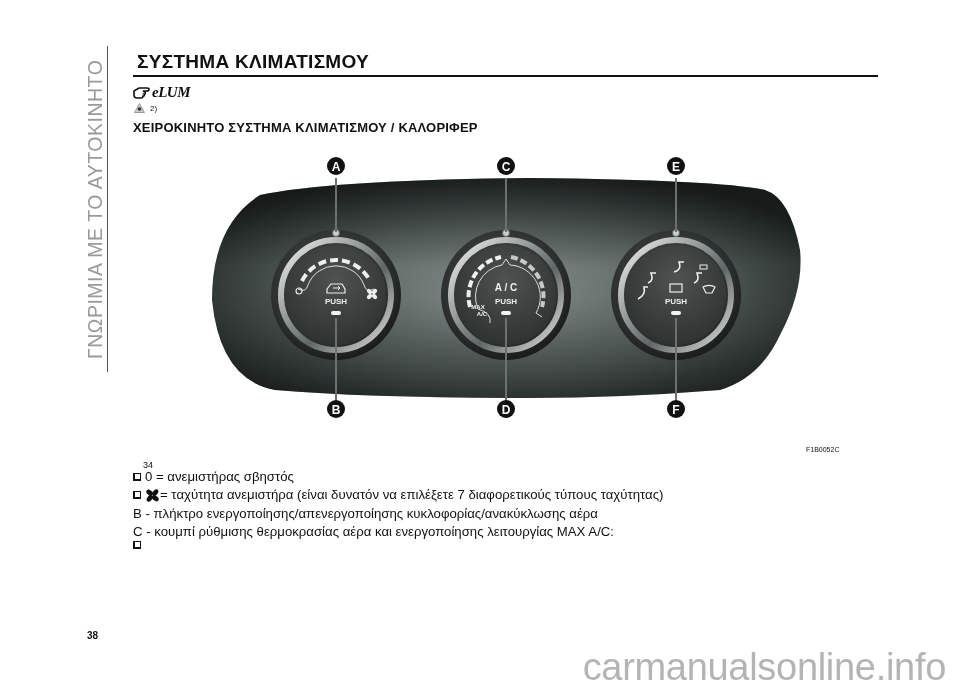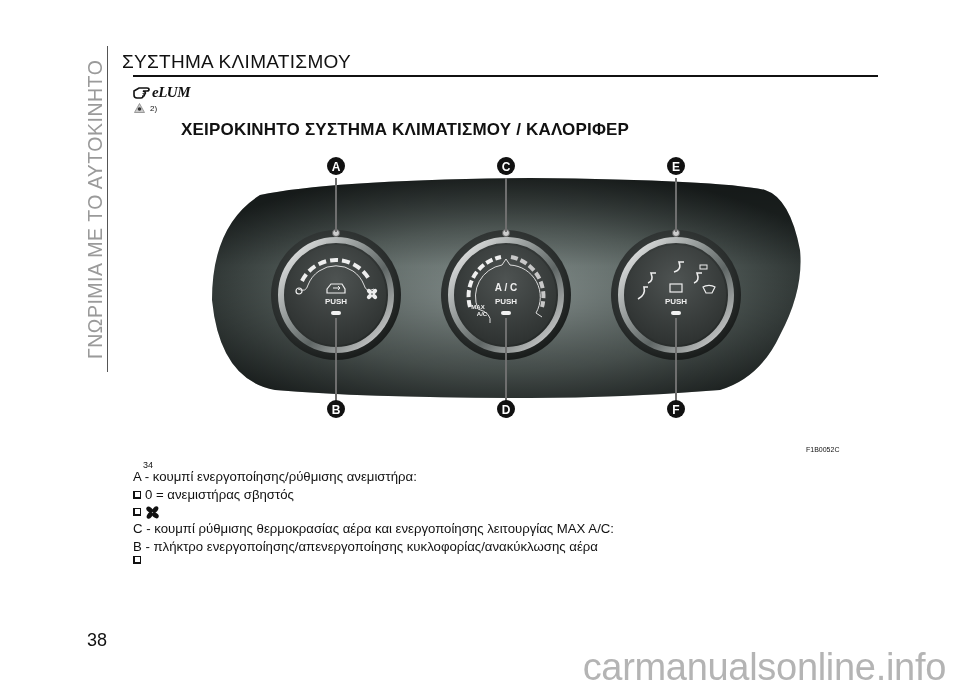--- a/index.html
+++ b/index.html
@@ -3,33 +3,33 @@
 <meta charset="utf-8">
 <style>
   html, body { margin:0; padding:0; }
   body { width:960px; height:683px; background:#ffffff; position:relative; overflow:hidden;
          font-family:"Liberation Sans", sans-serif; color:#111; }
   .side-text { position:absolute; left:84px; top:46px; width:22px; height:326px;
                writing-mode:vertical-rl; transform:rotate(180deg);
                font-size:19.5px; color:#9a9a9a; letter-spacing:0.5px; white-space:nowrap;
                display:flex; align-items:center; justify-content:center; }
   .side-rule { position:absolute; left:107px; top:46px; width:1px; height:326px; background:#555; }
-  .title { position:absolute; left:122px; top:51px; font-size:19px; font-weight:normal; letter-spacing:0.3px; }
+  .title { position:absolute; left:137px; top:51px; font-size:19px; font-weight:bold; letter-spacing:0.3px; }
   .title-rule { position:absolute; left:133px; top:75px; width:745px; height:2px; background:#111; }
   .elum { position:absolute; left:133px; top:84px; font-size:14px; font-weight:bold; display:flex; align-items:center; gap:1px; }
   .elum .txt { font-family:"Liberation Serif", serif; font-style:italic; font-size:15px; letter-spacing:-0.5px; }
   .warn { position:absolute; left:134px; top:103px; display:flex; align-items:center; gap:5px; font-size:8px; }
-  .subtitle { position:absolute; left:133px; top:120px; font-size:17px; font-weight:bold; letter-spacing:0.2px;margin-left:48px; }
+  .subtitle { position:absolute; left:133px; top:120px; font-size:13px; font-weight:bold; letter-spacing:0.2px; }
   .figure { position:absolute; left:200px; top:150px; width:660px; height:280px; }
   .fig-num { position:absolute; left:143px; top:444px; font-size:9px;margin-top:16px; }
   .fig-code { position:absolute; left:806px; top:446px; font-size:7px; }
   .desc { position:absolute; left:133px; top:468px; font-size:13.2px; line-height:18.3px; }
   .desc .line { white-space:nowrap; display:flex; align-items:center; }
   .bullet { display:inline-block; width:8px; height:8px; border:1.5px solid #111; border-left-width:2.5px; border-bottom-width:2.5px; margin-right:4px; box-sizing:border-box; }
-  .page-num { position:absolute; left:87px; top:630px; font-size:18px; font-weight:normal;text-align:right; }
+  .page-num { position:absolute; left:87px; top:630px; font-size:10px; font-weight:bold;text-align:right; }
   .watermark { position:absolute; right:14px; top:646px; font-size:38px; color:#b4b4b4; letter-spacing:-0.3px; }
 </style>
 </head>
 <body>
 
 <div class="side-text">ΓΝΩΡΙΜΙΑ ΜΕ ΤΟ ΑΥΤΟΚΙΝΗΤΟ</div>
 <div class="side-rule"></div>
 
 <div class="title">ΣΥΣΤΗΜΑ ΚΛΙΜΑΤΙΣΜΟΥ</div>
 <div class="title-rule"></div>
@@ -172,42 +172,40 @@
       <text x="476" y="263.5" fill="#fff">F</text>
     </g>
   </svg>
 </div>
 
 <div class="fig-num">34</div>
 <div class="fig-code">F1B0052C</div>
 
 <div class="desc">
   <div class="line">
-      <span>A - κουμπί ενεργοποίησης/ρύθμισης ανεμιστήρα:</span>
-    </div>
-  <div class="line">
       <span class="bullet"></span>
       <span>0 = ανεμιστήρας σβηστός</span>
     </div>
   <div class="line">
       <span class="bullet"></span>
     <svg width="15" height="15" viewBox="-8 -8 16 16" style="margin-right:0px">
       <g fill="#111">
         <ellipse cx="-3" cy="-3" rx="4" ry="2.6" transform="rotate(35 -3 -3)"></ellipse>
         <ellipse cx="3" cy="-3" rx="4" ry="2.6" transform="rotate(-55 3 -3)"></ellipse>
         <ellipse cx="-3" cy="3" rx="4" ry="2.6" transform="rotate(-55 -3 3)"></ellipse>
         <ellipse cx="3" cy="3" rx="4" ry="2.6" transform="rotate(35 3 3)"></ellipse>
       </g>
     </svg>
+      <span>= ταχύτητα ανεμιστήρα (είναι δυνατόν να επιλέξετε 7 διαφορετικούς τύπους ταχύτητας)</span>
+    </div>
+  <div class="line">
+      <span>B - πλήκτρο ενεργοποίησης/απενεργοποίησης κυκλοφορίας/ανακύκλωσης αέρα</span>
     </div>
   <div class="line">
       <span>C - κουμπί ρύθμισης θερμοκρασίας αέρα και ενεργοποίησης λειτουργίας MAX A/C:</span>
-    </div>
-  <div class="line">
-      <span>B - πλήκτρο ενεργοποίησης/απενεργοποίησης κυκλοφορίας/ανακύκλωσης αέρα</span>
     </div>
   <div class="line">
       <span class="bullet"></span>
     </div>
 </div>
 
 <div class="page-num">38</div>
 <div class="watermark">carmanualsonline.info</div>
 
 </body></html>

